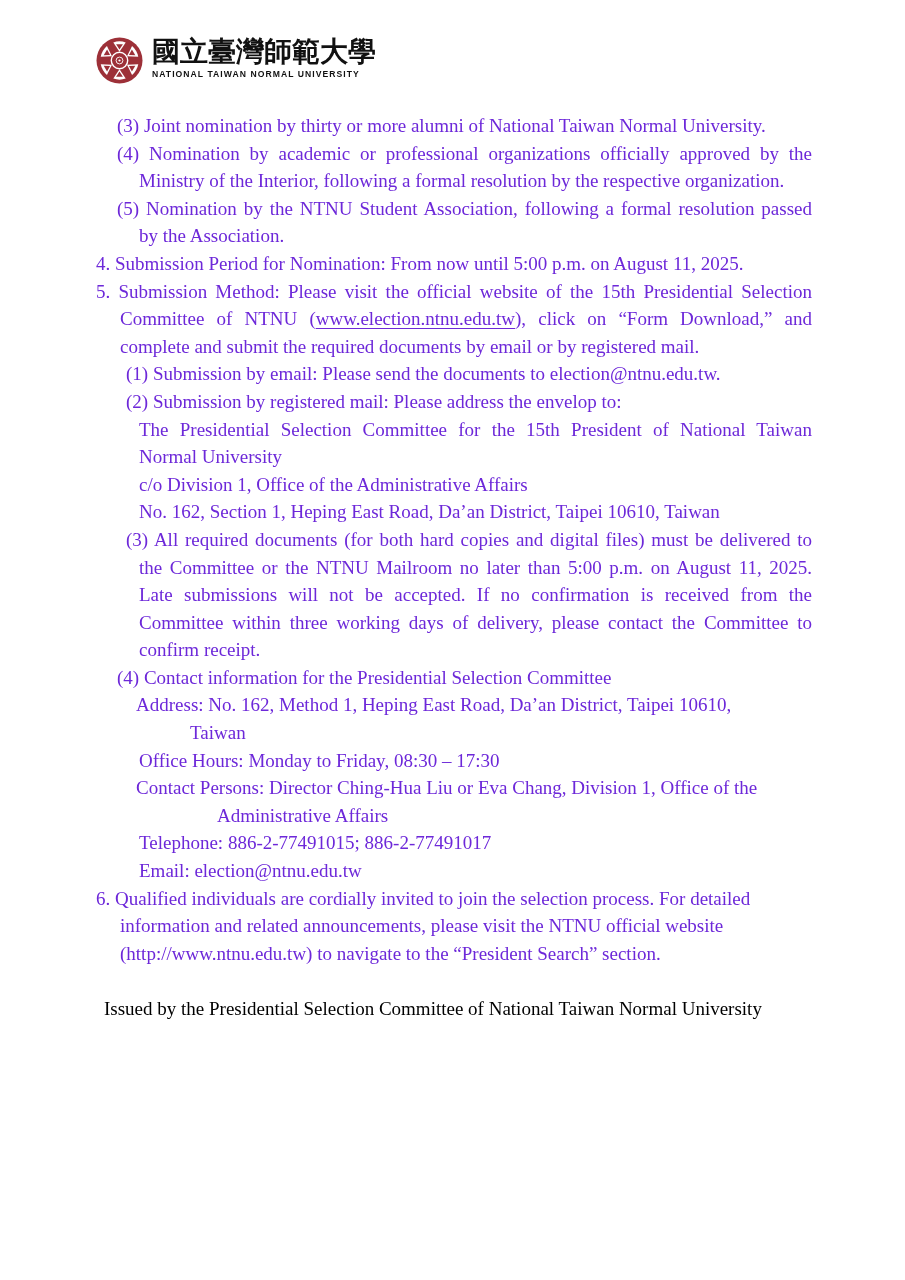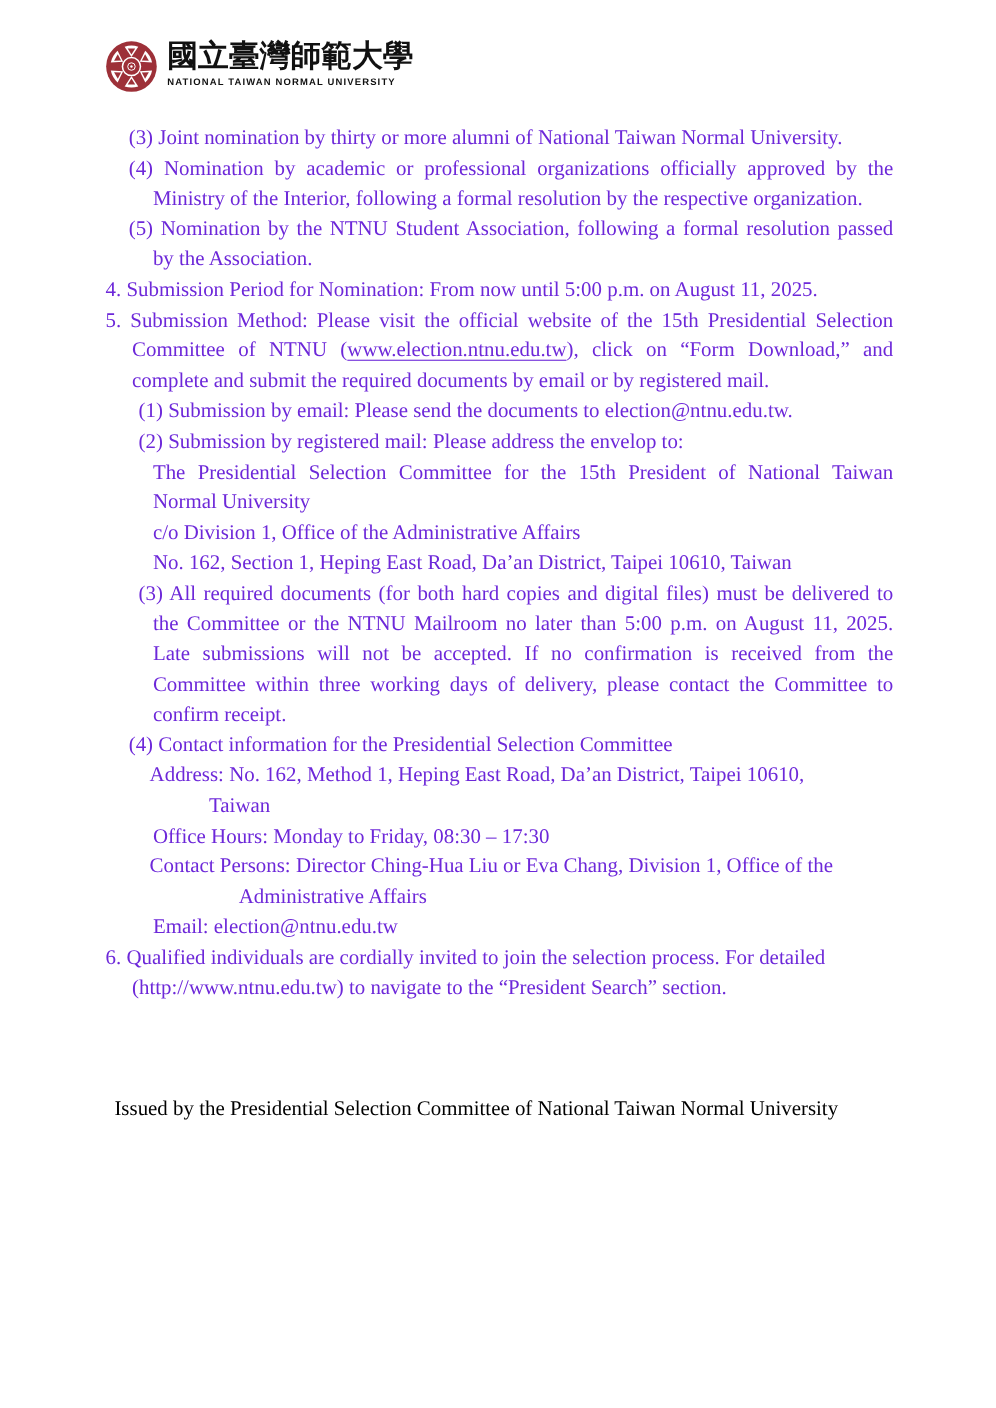--- a/index.html
+++ b/index.html
@@ -97,20 +97,22 @@
       <div class="line lvl5 j">the Committee or the NTNU Mailroom no later than 5:00 p.m. on August 11, 2025.</div>
       <div class="line lvl5 j">Late submissions will not be accepted. If no confirmation is received from the</div>
       <div class="line lvl5 j">Committee within three working days of delivery, please contact the Committee to</div>
       <div class="line lvl5">confirm receipt.</div>
       <div class="line lvl1">(4) Contact information for the Presidential Selection Committee</div>
       <div class="line lvl4">Address: No. 162, Method 1, Heping East Road, Da’an District, Taipei 10610,</div>
       <div class="line lvl6">Taiwan</div>
       <div class="line lvl5">Office Hours: Monday to Friday, 08:30 – 17:30</div>
       <div class="line lvl4">Contact Persons: Director Ching-Hua Liu or Eva Chang, Division 1, Office of the</div>
       <div class="line lvl7">Administrative Affairs</div>
+      <div class="line lvl5">Telephone: 886-2-77491015; 886-2-77491017</div>
       <div class="line lvl5">Email: election@ntnu.edu.tw</div>
       <div class="line lvl0">6. Qualified individuals are cordially invited to join the selection process. For detailed</div>
+      <div class="line lvl2">information and related announcements, please visit the NTNU official website</div>
       <div class="line lvl2">(http://www.ntnu.edu.tw) to navigate to the “President Search” section.</div>
     </div>
 
   <div class="issuer">Issued by the Presidential Selection Committee of National Taiwan Normal University</div>
 
 </div>
 
 </body></html>

